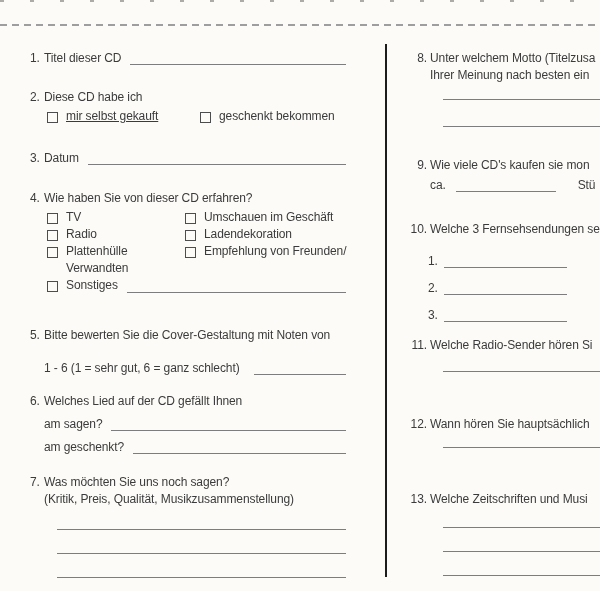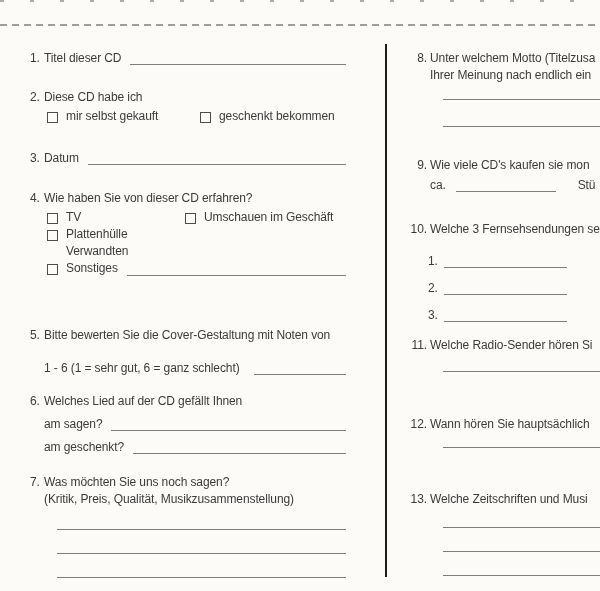--- a/index.html
+++ b/index.html
@@ -43,21 +43,21 @@
     height:12px;margin-left:9px;align-self:flex-end;margin-bottom:2px;
   }
   .hline{position:absolute;height:0;border-top:1.5px solid var(--line);}
   .cb{
     flex:0 0 11px;width:11px;height:11px;border:1.5px solid #4d4d4d;
     display:inline-block;margin-right:8px;position:relative;top:1px;background:transparent;
   }
   .optrow{display:flex;align-items:center;height:17px;}
   
   .q2-options{display:flex;margin-left:17px;margin-top:2px;}
-  .q2-opt1{flex:0 0 153px;}
+  .q2-opt1{flex:0 0 153px;text-decoration:underline;}
   
   .q4-rows{margin-left:17px;margin-top:2px;}
   .q4-row{display:flex;height:17px;align-items:center;}
   .q4-cell-l{flex:0 0 138px;display:flex;align-items:center;}
   .q4-cell-r{flex:1 1 auto;display:flex;align-items:center;}
   .q4-verwandten{margin-left:19px;}
   .q4-sonst-fill{flex:1 1 auto;border-bottom:1.5px solid var(--line);height:11px;align-self:flex-end;margin-bottom:1px;margin-left:9px;}
   
   .indent14{margin-left:14px;}
   .indent27{margin-left:27px;}
@@ -128,21 +128,35 @@
           <span class="nowrap">TV</span>
         </span>
         <span class="q4-cell-r">
           <span class="cb"></span>
           <span class="nowrap">Umschauen im Geschäft</span>
         </span>
       </div>
       <div class="q4-row">
         <span class="q4-cell-l">
           <span class="cb"></span>
+          <span class="nowrap">Radio</span>
+        </span>
+        <span class="q4-cell-r">
+          <span class="cb"></span>
+          <span class="nowrap">Ladendekoration</span>
+        </span>
+      </div>
+      <div class="q4-row">
+        <span class="q4-cell-l">
+          <span class="cb"></span>
           <span class="nowrap">Plattenhülle</span>
+        </span>
+        <span class="q4-cell-r">
+          <span class="cb"></span>
+          <span class="nowrap">Empfehlung von Freunden/</span>
         </span>
       </div>
       <div class="q4-row">
         <span class="q4-cell-r">
           <span class="nowrap q4-verwandten">Verwandten</span>
         </span>
       </div>
       <div class="q4-row">
         <span class="optrow">
           <span class="cb"></span>
@@ -193,21 +207,21 @@
       <div class="ansline"></div>
     </div>
   </div>
 
   <div class="q rq" style="top:50px;height:90px">
     <div class="qrow">
       <span class="rnum">8.</span>
       <span class="nowrap">Unter welchem Motto (Titelzusa</span>
     </div>
     <div class="qrow indent27">
-      <span class="nowrap">Ihrer Meinung nach endlich ein</span>
+      <span class="nowrap">Ihrer Meinung nach besten ein</span>
     </div>
     <div class="hline" style="left:40px;width:185px;top:49px"></div>
     <div class="hline" style="left:40px;width:185px;top:76px"></div>
   </div>
 
   <div class="q rq" style="top:157px">
     <div class="qrow">
       <span class="rnum">9.</span>
       <span class="nowrap">Wie viele CD's kaufen sie mon</span>
     </div>

